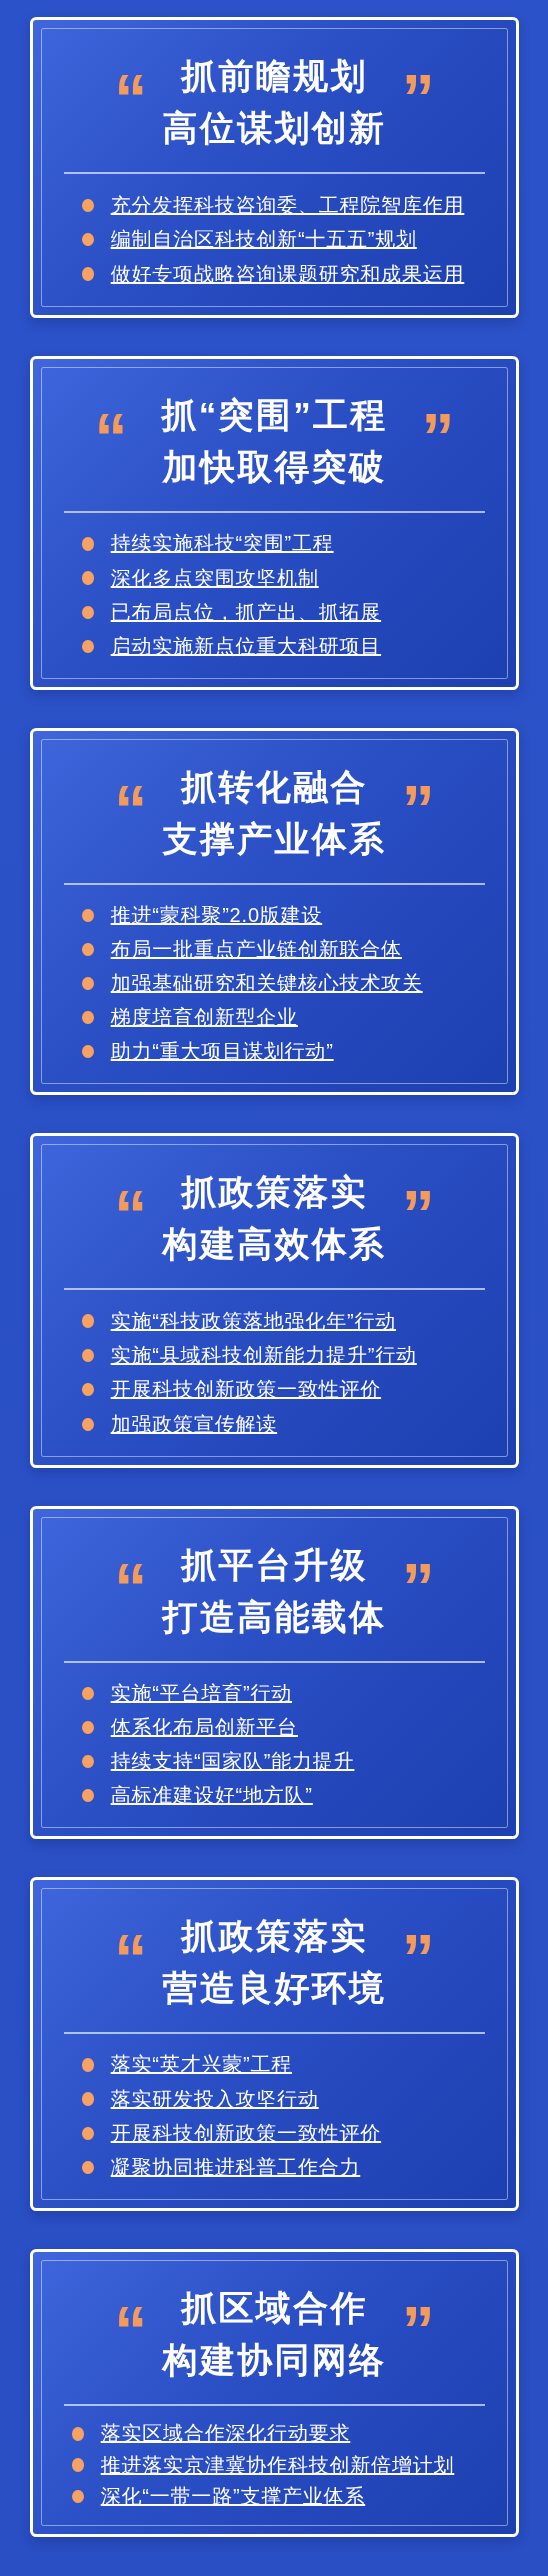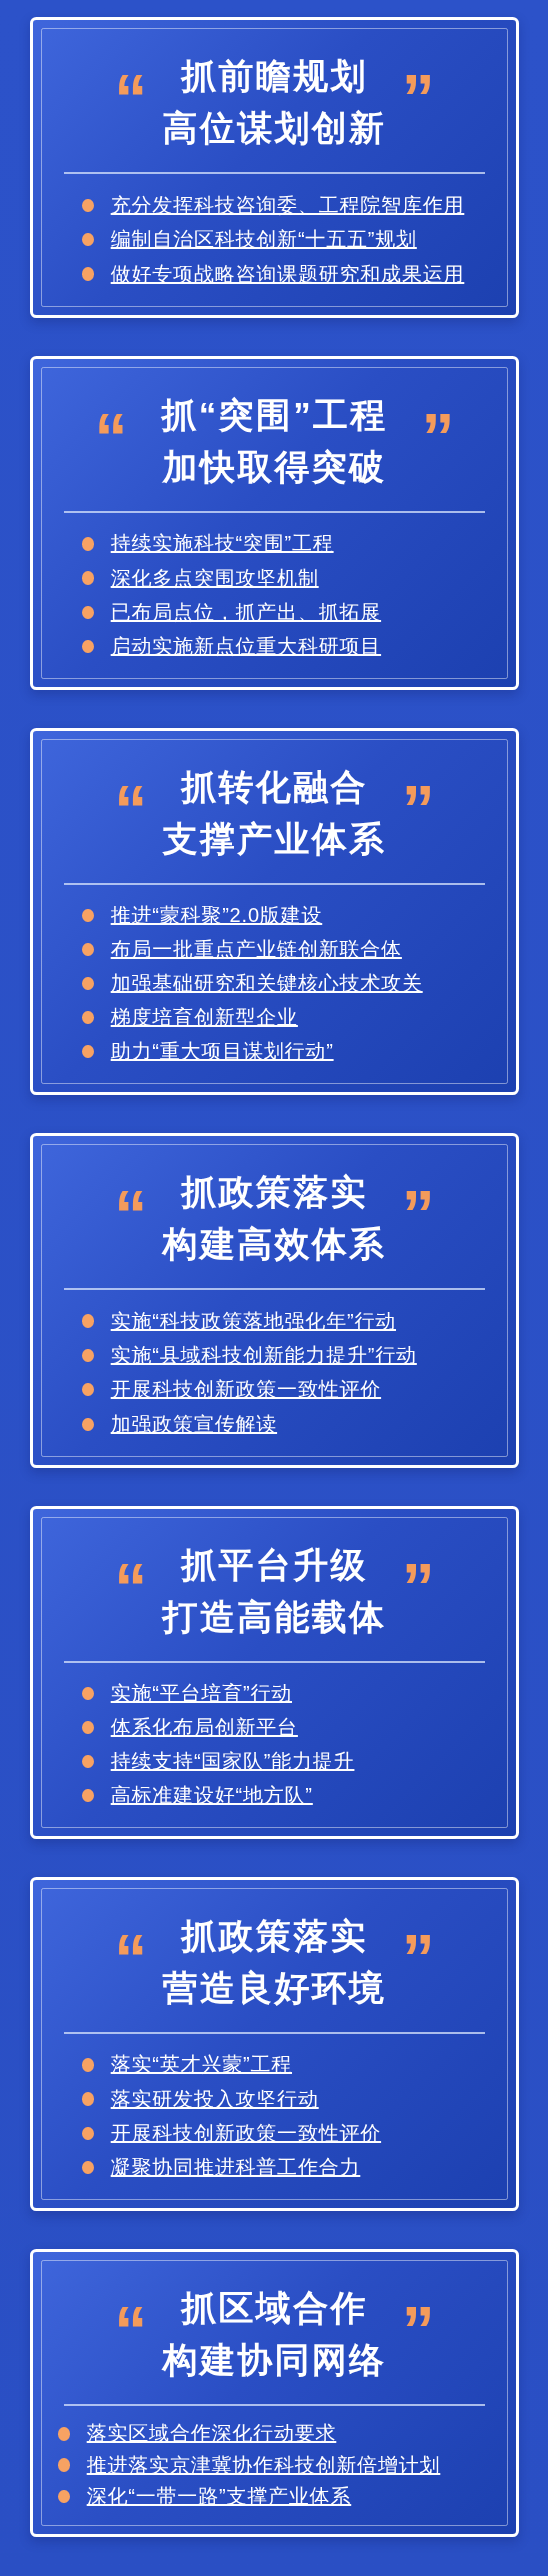--- a/index.html
+++ b/index.html
@@ -75,21 +75,21 @@
   }
   .bullets{
     list-style:none;
     margin:0;
     flex:1;
     display:flex;
     flex-direction:column;
     justify-content:space-evenly;
     padding:9.4px 11px 19px 49px;
   }
-  .c7 .bullets{padding-left:25px;}
+  .c7 .bullets{padding-left:39px;}
   .brow{
     display:flex;
     align-items:center;
     gap:17px;
   }
   .dot{
     width:11.7px;
     height:13.3px;
     border-radius:50%;
     background:#F7A263;

